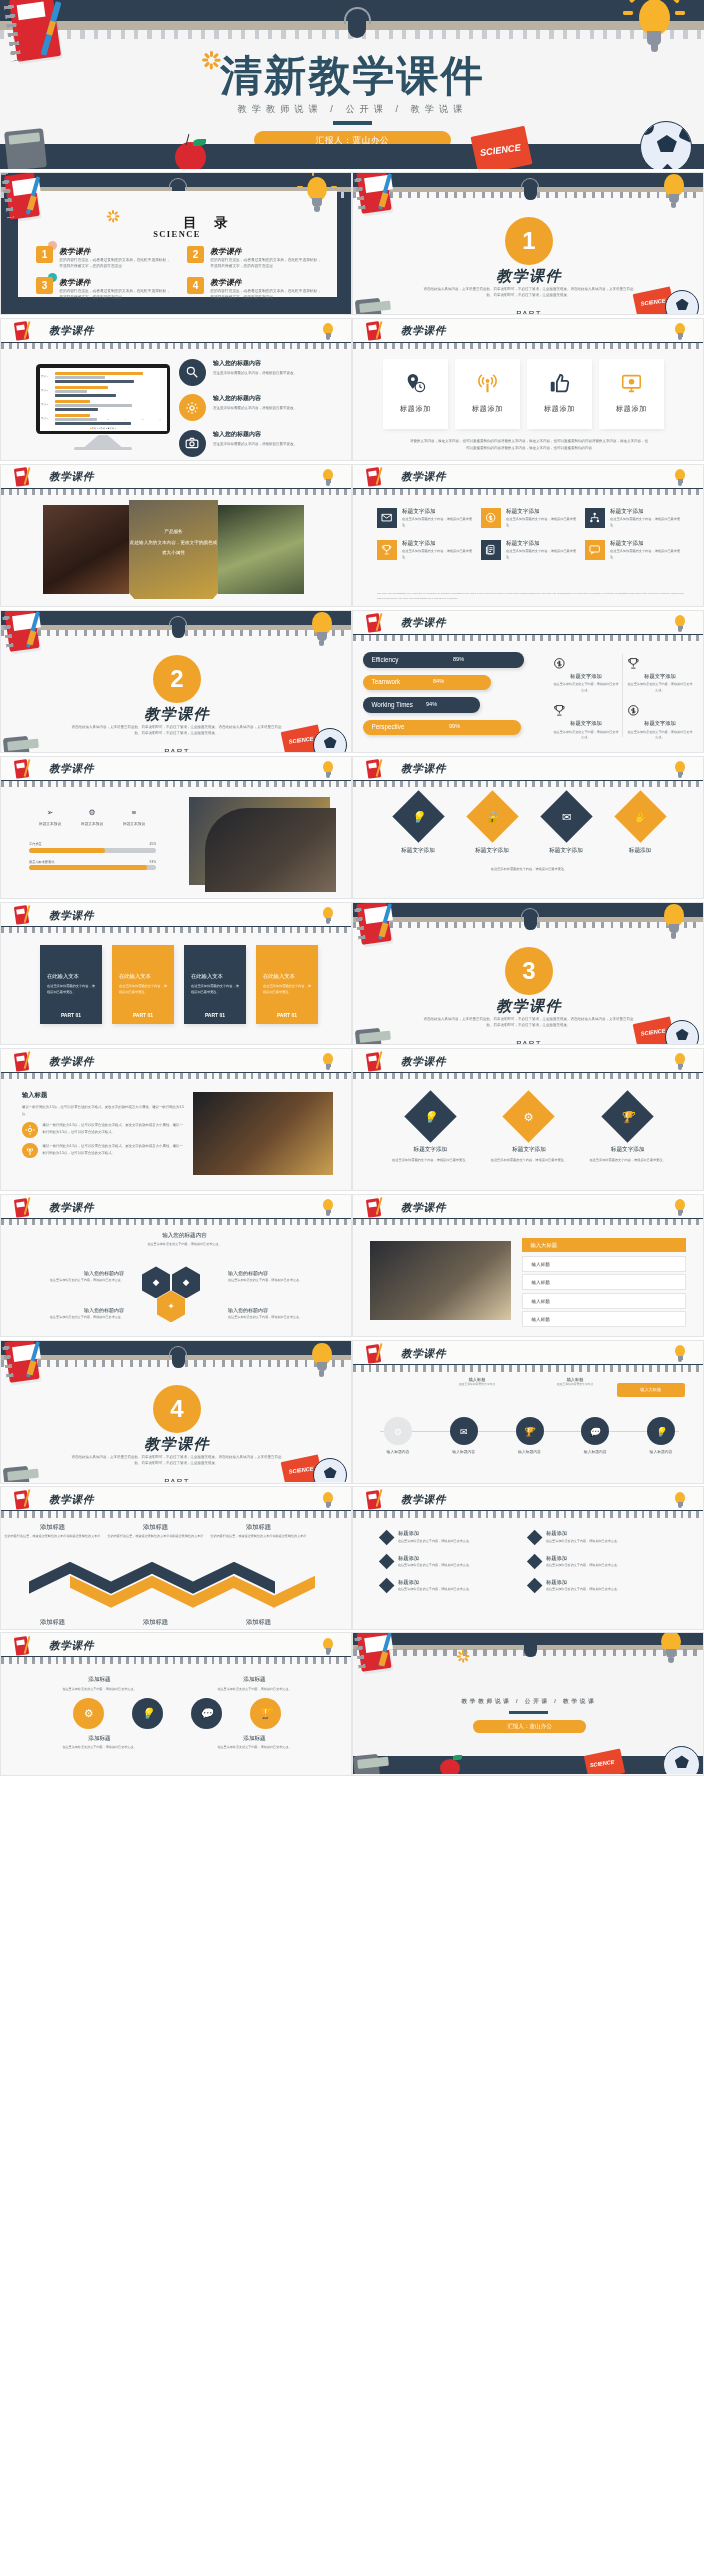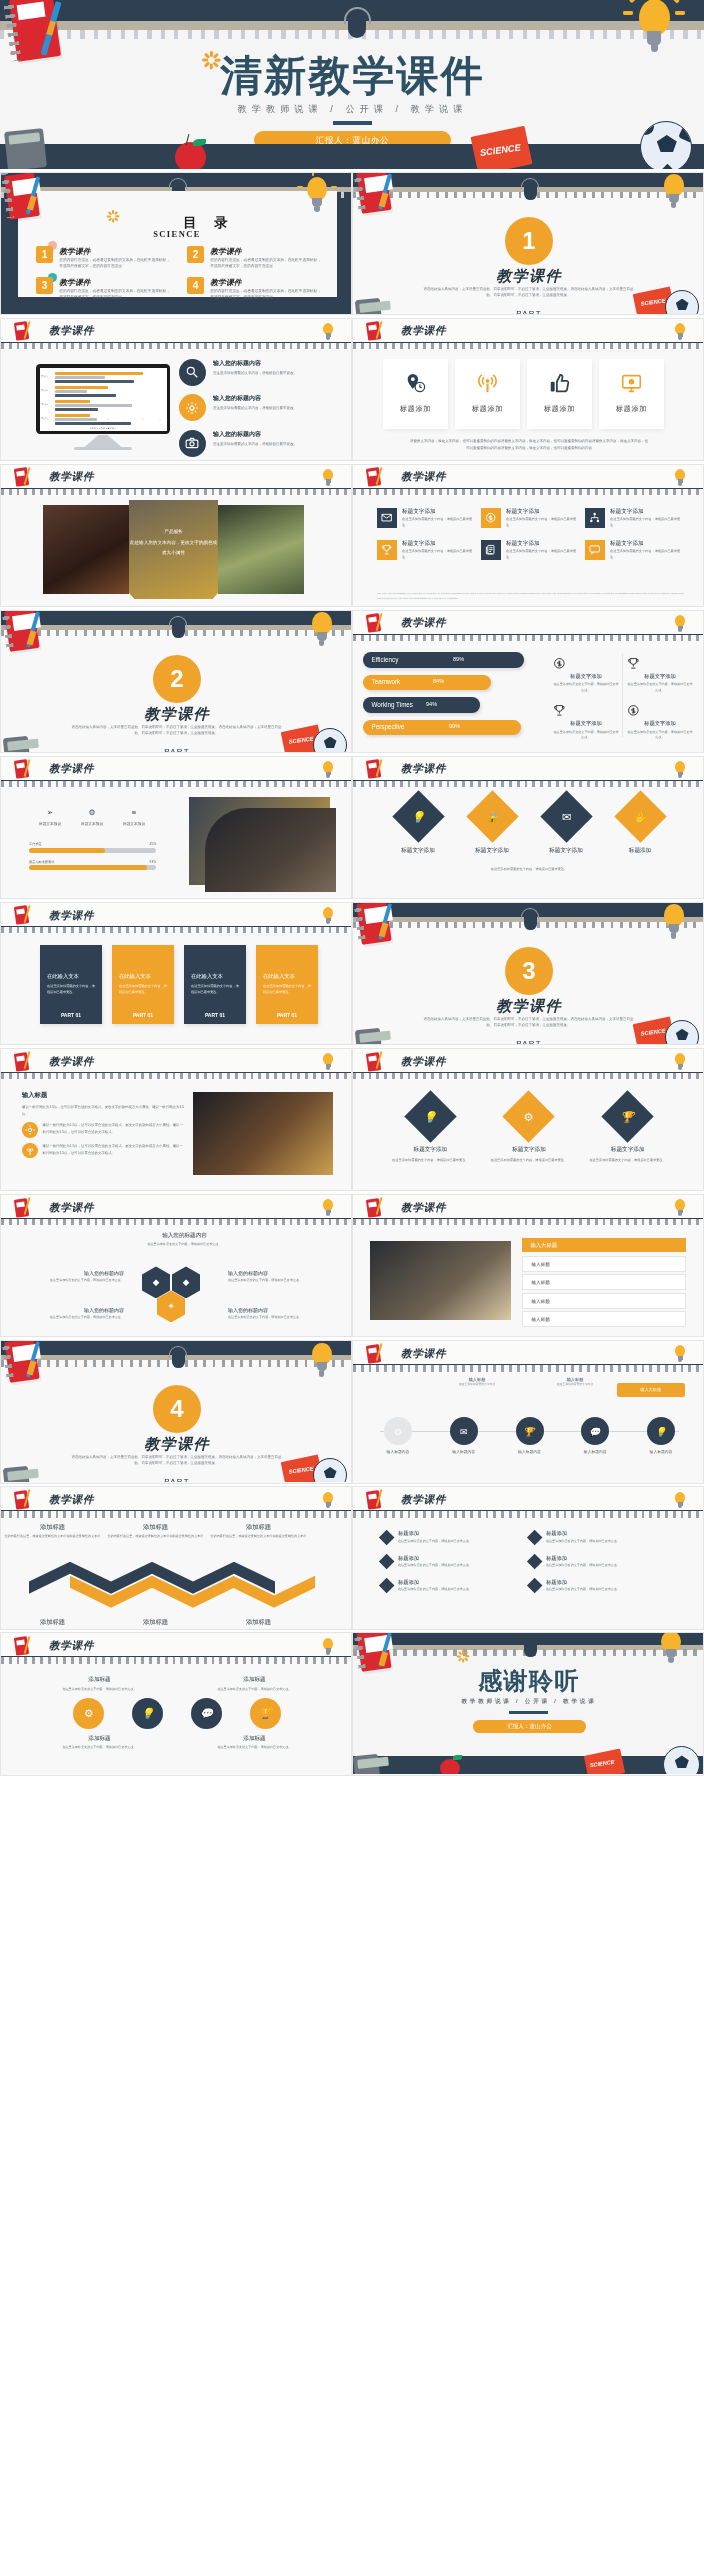--- a/index.html
+++ b/index.html
@@ -1419,21 +1419,20 @@
         <div class="spark" style="left:104px;top:17px;width:12.7px;height:12.7px;">
           <span style="left:5px;width:2.1px;height:4.2px;transform-origin:1.1px 6.3px;transform:rotate(0)"></span>
           <span style="left:5px;width:2.1px;height:4.2px;transform-origin:1.1px 6.3px;transform:rotate(45deg)"></span>
           <span style="left:5px;width:2.1px;height:4.2px;transform-origin:1.1px 6.3px;transform:rotate(90deg)"></span>
           <span style="left:5px;width:2.1px;height:4.2px;transform-origin:1.1px 6.3px;transform:rotate(135deg)"></span>
           <span style="left:5px;width:2.1px;height:4.2px;transform-origin:1.1px 6.3px;transform:rotate(180deg)"></span>
           <span style="left:5px;width:2.1px;height:4.2px;transform-origin:1.1px 6.3px;transform:rotate(225deg)"></span>
           <span style="left:5px;width:2.1px;height:4.2px;transform-origin:1.1px 6.3px;transform:rotate(270deg)"></span>
           <span style="left:5px;width:2.1px;height:4.2px;transform-origin:1.1px 6.3px;transform:rotate(315deg)"></span>
         </div>
-        <h1>感谢聆听</h1>
         <h5>教学教师说课 / 公开课 / 教学说课</h5>
         <div class="ln"></div>
         <div class="bg2">汇报人：蓝山办公</div>
         <div class="botdark"></div>
         <div class="calc" style="left:1.4px;bottom:-5.6px;width:25px;height:25px;"></div>
         <div class="apple" style="left:87px;bottom:-2.8px;width:20px;height:18.3px;"></div>
         <div class="apple-l" style="left:100px;bottom:14px;width:8.5px;height:5px;"></div>
         <div class="sci" style="left:233px;bottom:-2.8px;width:37px;height:25px;">
             <span style="font-size:5.6px;top:7.8px;left:3.5px;">SCIENCE</span>
           </div>

